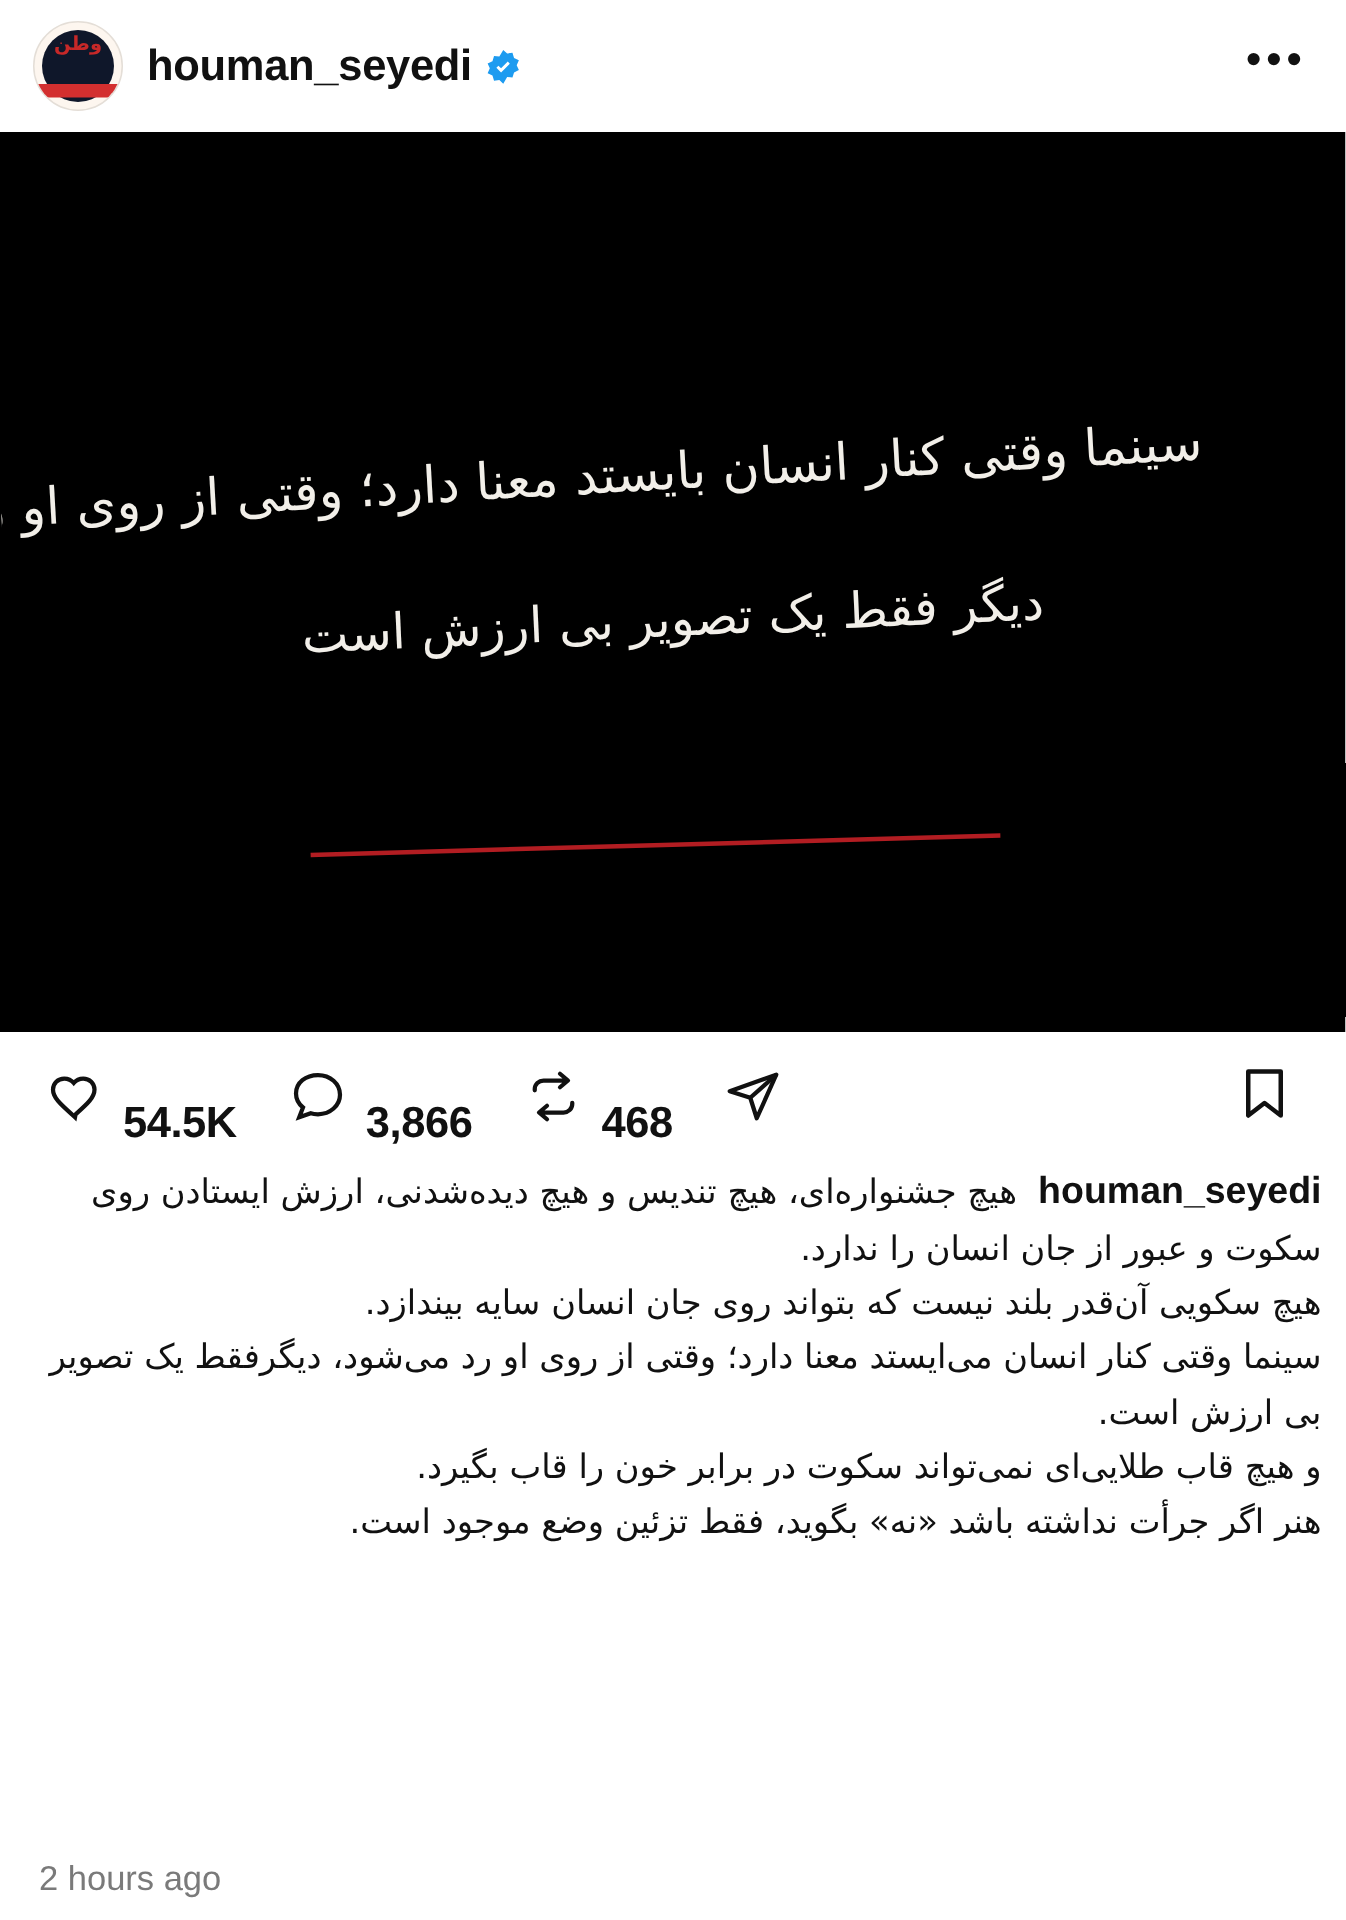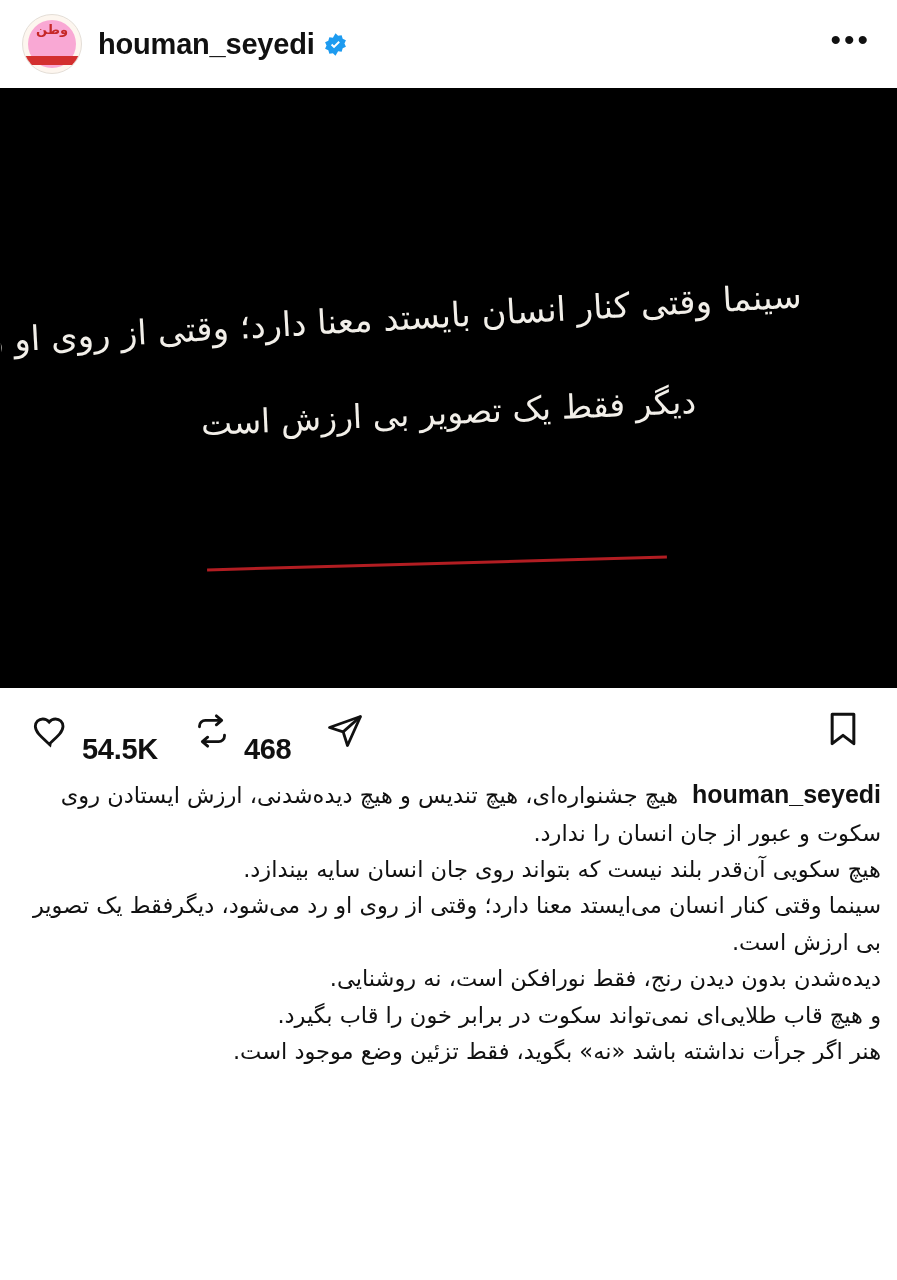--- a/index.html
+++ b/index.html
@@ -42,21 +42,21 @@
     position: relative;
     overflow: hidden;
     display: flex;
     align-items: center;
     justify-content: center;
   }
   .avatar .av-inner {
     width: 48px;
     height: 48px;
     border-radius: 50%;
-    background: #f9a8d4;
+    background: #0f172a;
     display: flex;
     flex-direction: column;
     align-items: center;
     justify-content: center;
     gap: 20px;
   }
   .avatar .av-word {
     font-family: "DejaVu Sans", sans-serif;
     font-size: 13px;
     color: #c62828;
@@ -251,20 +251,26 @@
 
   <div class="actions">
 
     <div class="action">
       <svg width="40" height="40" viewBox="0 0 24 24">
         <path fill="none" stroke="#111" stroke-width="1.7" d="M12 20.3l-1.2-1.1C6 14.9 3.2 12.4 3.2 9.2 3.2 6.7 5.2 4.8 7.7 4.8c1.5 0 2.9.7 3.8 1.8.9-1.1 2.3-1.8 3.8-1.8 2.5 0 4.5 1.9 4.5 4.4 0 3.2-2.8 5.7-7.6 10z"></path>
       </svg>
       <span class="count">54.5K</span>
     </div>
 
+    <div class="action">
+      <svg width="40" height="40" viewBox="0 0 24 24">
+        <path fill="none" stroke="#111" stroke-width="1.7" d="M12 3.4c4.9 0 8.8 3.5 8.8 7.9 0 4.3-3.9 7.8-8.8 7.8-1 0-2-.1-2.9-.4l-4.6 1.6 1.5-3.9c-1.7-1.4-2.8-3.4-2.8-5.6 0-4.4 3.9-7.4 8.8-7.4z"></path>
+      </svg>
+      <span class="count">3,866</span>
+    </div>
 
     <div class="action">
       <svg width="40" height="40" viewBox="0 0 24 24">
         <path fill="none" stroke="#111" stroke-width="1.7" stroke-linecap="round" stroke-linejoin="round" d="M4.5 9.5V9c0-1.9 1.6-3.4 3.5-3.4h9.2M14.6 2.9l3.2 2.7-3.2 2.7M19.5 14.5v.5c0 1.9-1.6 3.4-3.5 3.4H6.8M9.4 21.1l-3.2-2.7 3.2-2.7"></path>
       </svg>
       <span class="count">468</span>
     </div>
 
     <div class="action">
       <svg width="40" height="40" viewBox="0 0 24 24">
@@ -279,19 +285,19 @@
       <svg width="40" height="40" viewBox="0 0 24 24">
         <path fill="none" stroke="#111" stroke-width="1.8" stroke-linejoin="round" d="M5.5 3.2h13v17.6L12 15.8l-6.5 5z"></path>
       </svg>
     </div>
   </div>
 
   <div class="caption">
     <p><span class="cap-user">houman_seyedi</span><span>هیچ جشنواره‌ای، هیچ تندیس و هیچ دیده‌شدنی، ارزش ایستادن روی سکوت و عبور از جان انسان را ندارد.</span></p>
     <p>هیچ سکویی آن‌قدر بلند نیست که بتواند روی جان انسان سایه بیندازد.</p>
     <p>سینما وقتی کنار انسان می‌ایستد معنا دارد؛ وقتی از روی او رد می‌شود، دیگرفقط یک تصویر  بی ارزش است.</p>
-    <p>دیده‌شدن بدون دیدن رنج، فقط نورافکن است، نه روشنایی.</p>
     <p>و هیچ قاب طلایی‌ای نمی‌تواند سکوت در برابر خون را قاب بگیرد.</p>
     <p>هنر اگر جرأت نداشته باشد «نه» بگوید، فقط تزئین وضع موجود است.</p>
   </div>
 
+  <div class="timestamp">2 hours ago</div>
 
 </div>
 
 </body></html>

